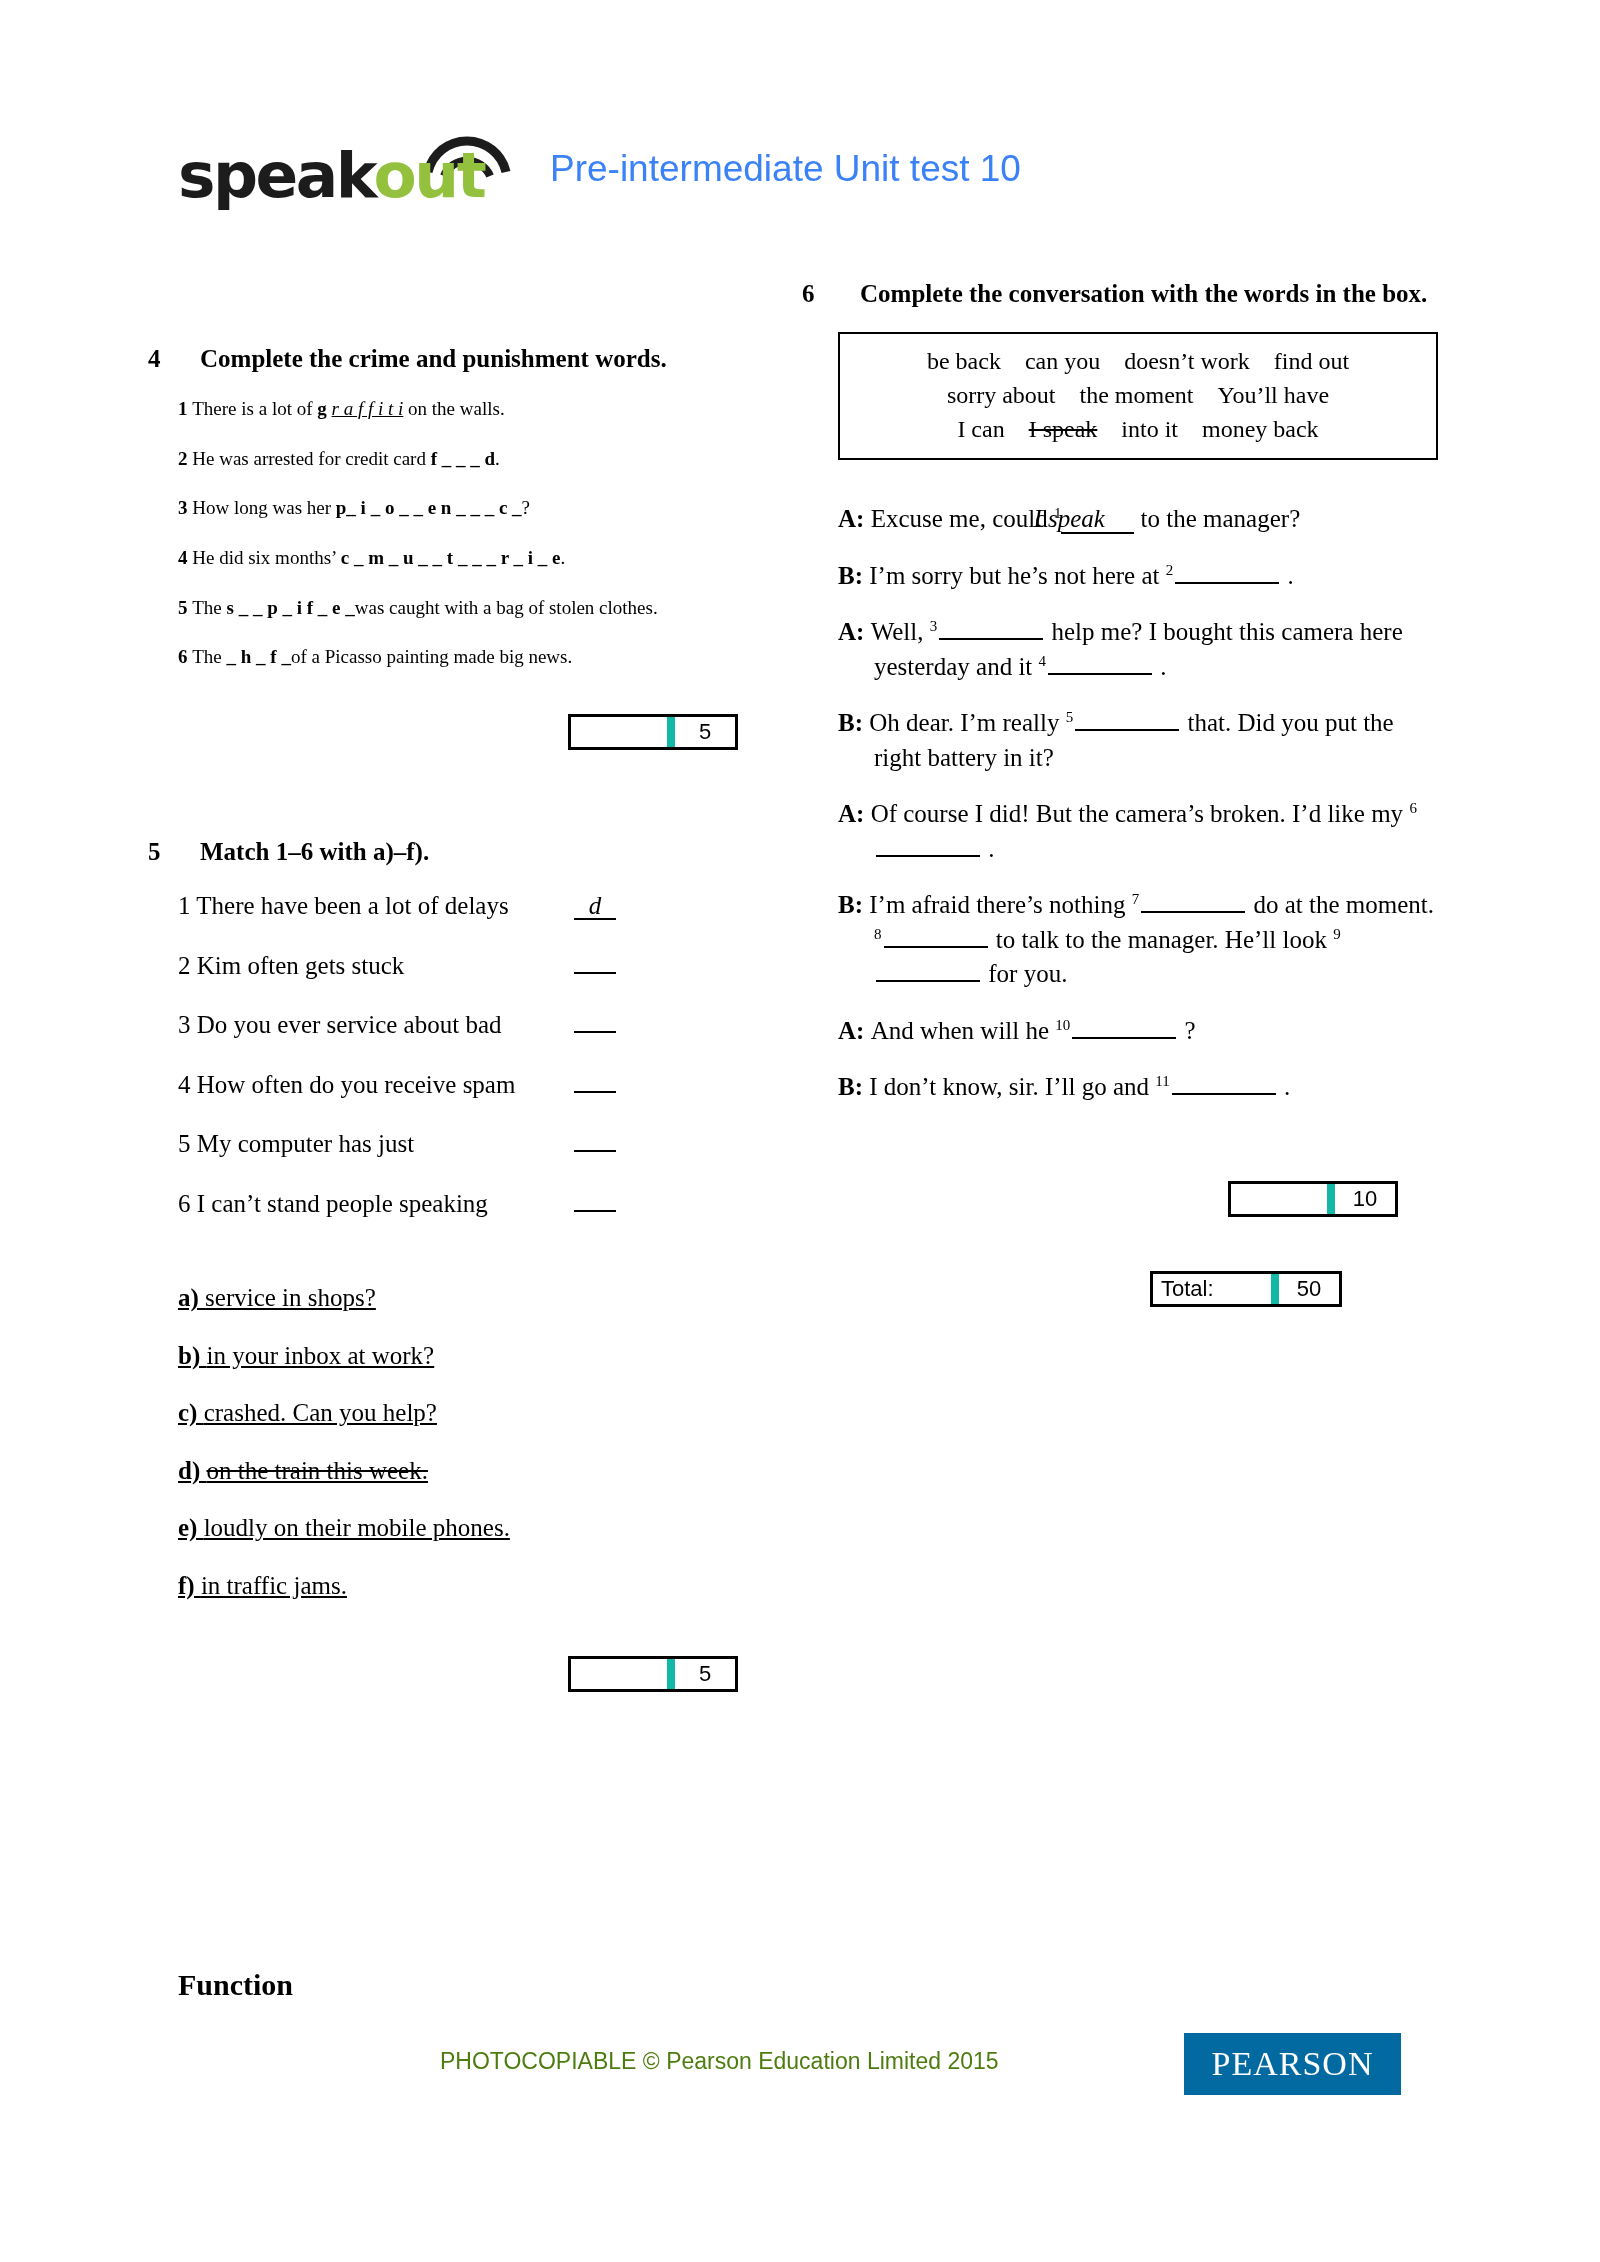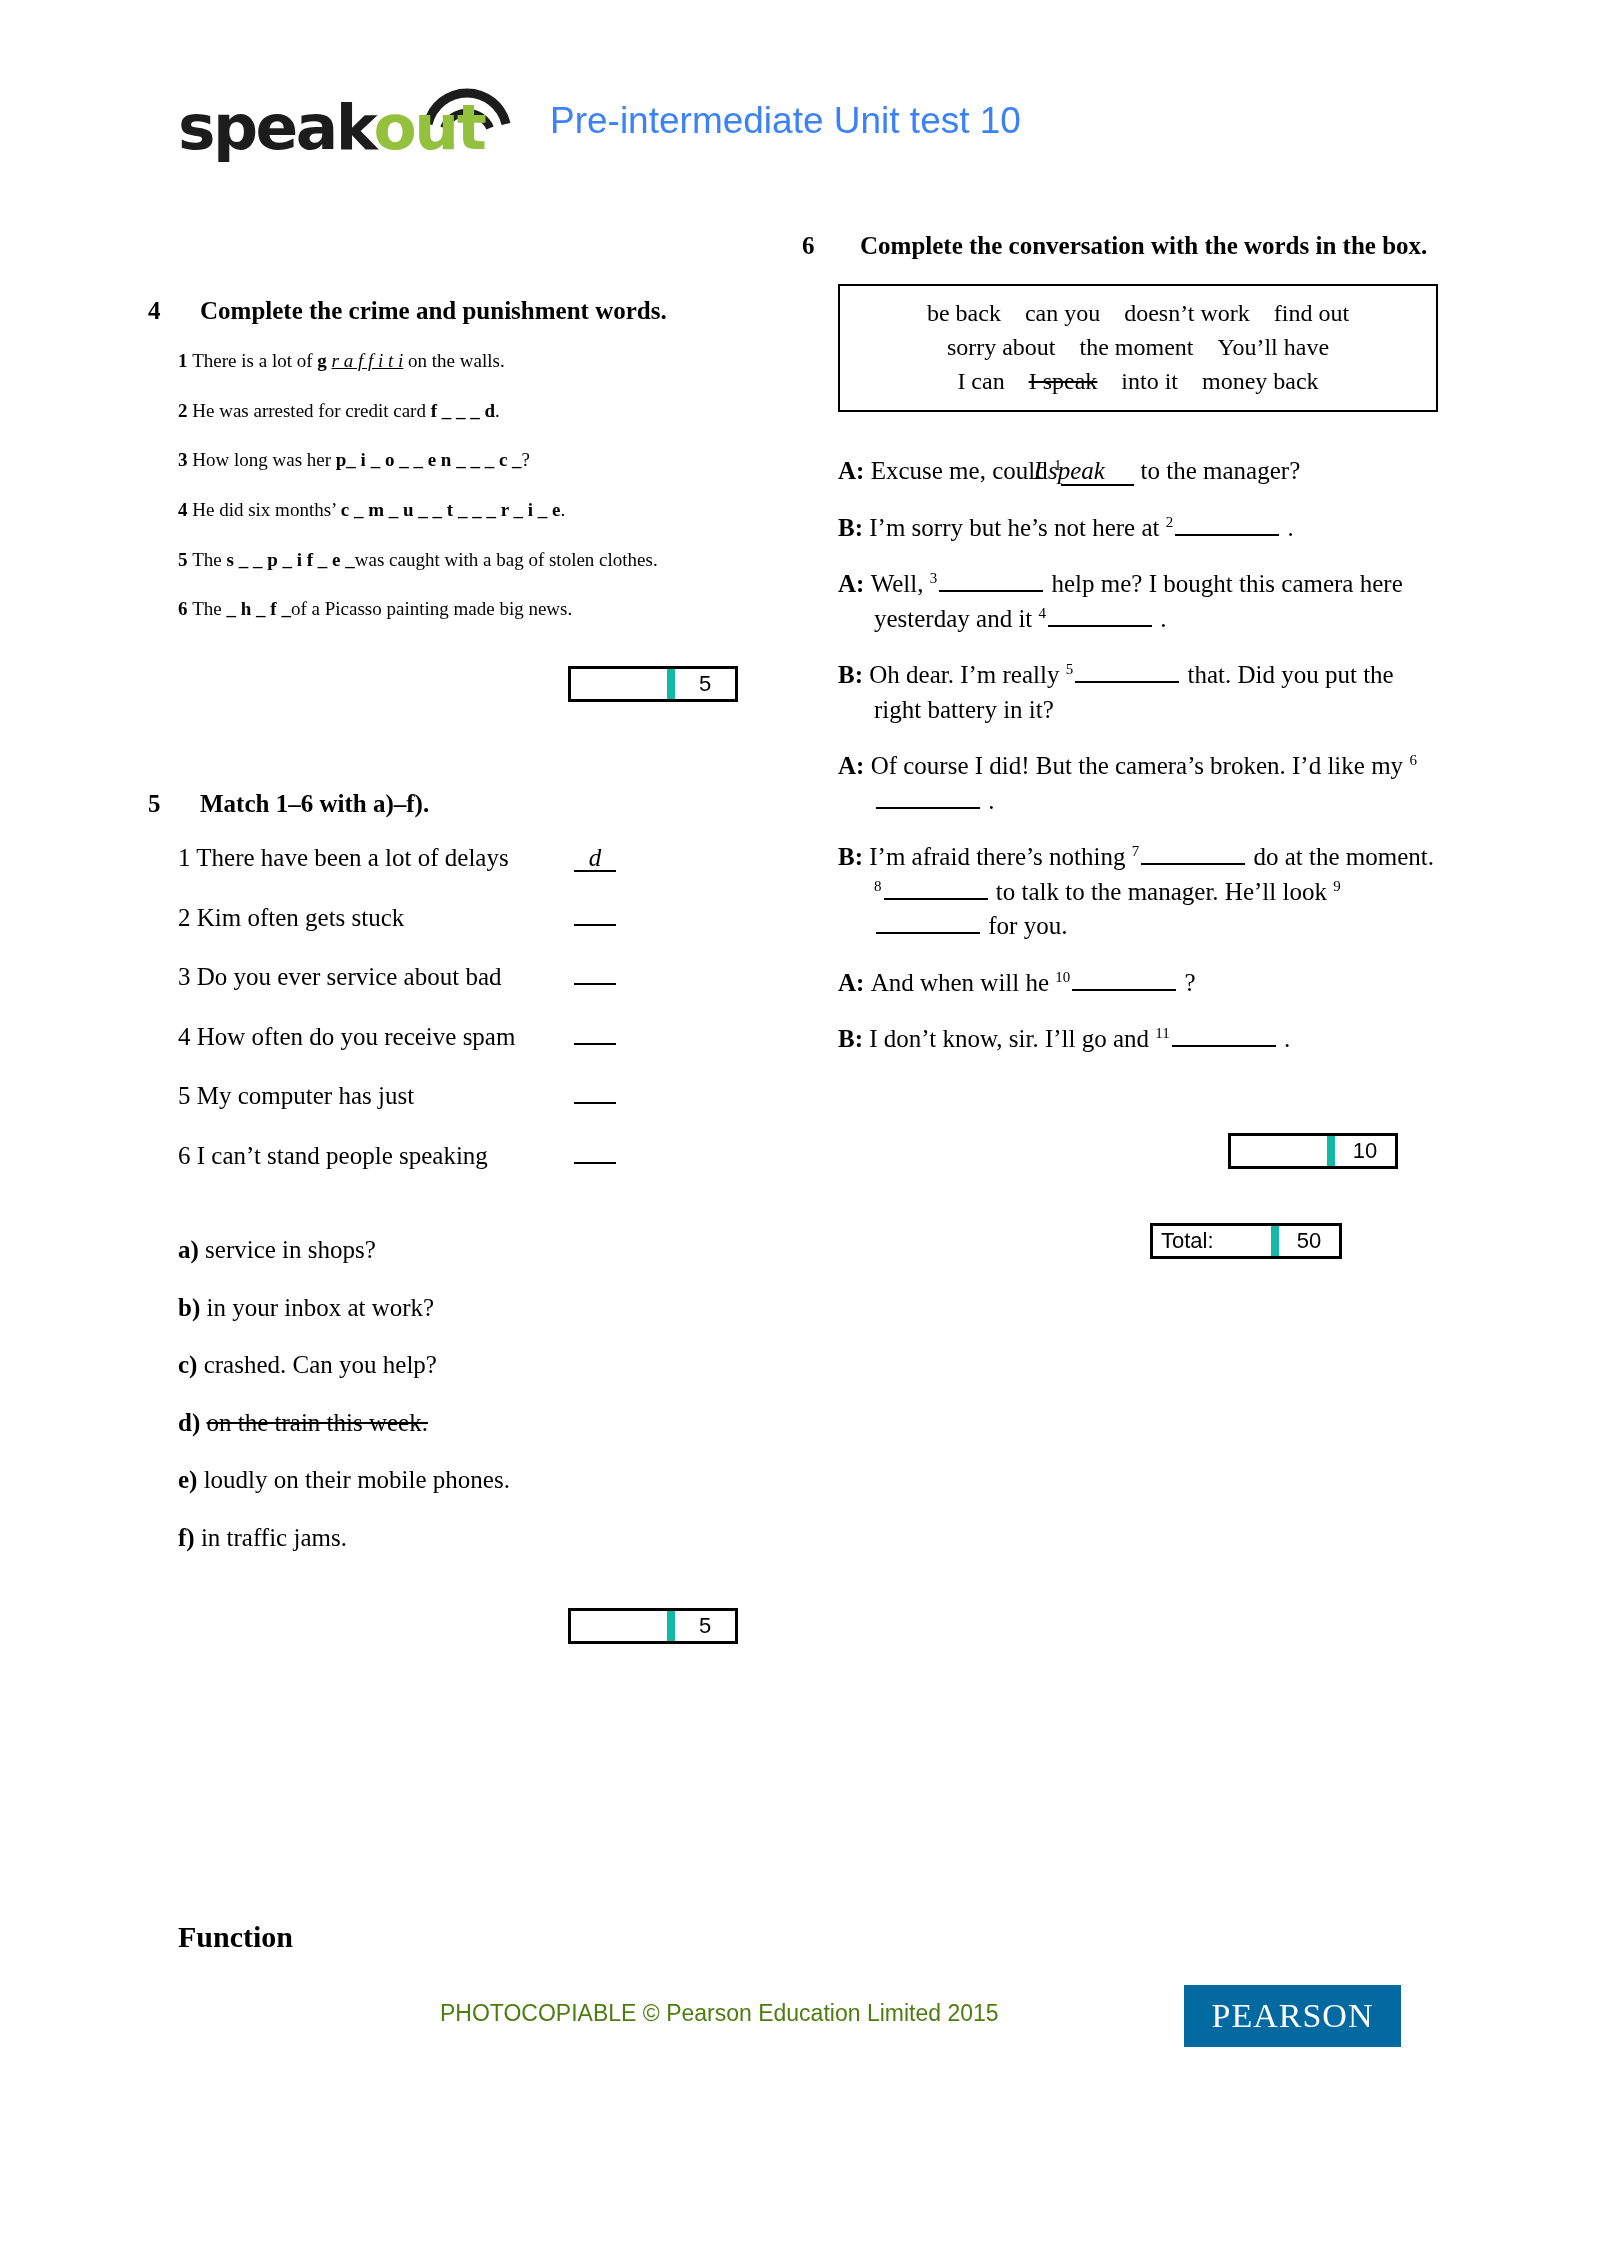--- a/index.html
+++ b/index.html
@@ -4,21 +4,21 @@
 <style>
   html, body { margin:0; padding:0; }
   body {
     width:1600px; height:2262px;
     background:#ffffff;
     font-family:"Liberation Serif", serif;
     color:#000000;
     position:relative;
     overflow:hidden;
   }
-  .page { position:absolute; inset:0; }
+  .page { position:absolute; inset:0;margin-top:48px; }
 
   
   .header { position:absolute; left:178px; top:78px; width:1300px; height:90px; }
   .logo { position:absolute; left:0; top:0; width:330px; height:86px; }
   .logo-text {
     position:absolute; left:0; top:18px;
     font-family:"DejaVu Sans", sans-serif;
     font-weight:bold; font-size:63px; letter-spacing:-2.5px;
     line-height:1;
   }
@@ -61,21 +61,21 @@
   }
   .match-row .stem { flex:0 0 370px; padding-left:26px; text-indent:-26px; }
   .match-row .ans {
     flex:0 0 auto; width:42px; text-align:center;
     border-bottom:2px solid #000;
     font-style:italic;
     height:24px; line-height:24px;
   }
   .abc {
     font-size:25px; line-height:1.3; margin:0 0 25px 0;
-    padding-left:34px; text-indent:-34px;
+    padding-left:34px; text-indent:-34px;text-decoration:underline;
   }
   .abc .lbl { font-weight:bold; }
   .struck { text-decoration:line-through; }
 
   
   .score-wrap { position:relative; height:46px; }
   .score {
     position:absolute;
     display:flex;
     border:3px solid #000;

